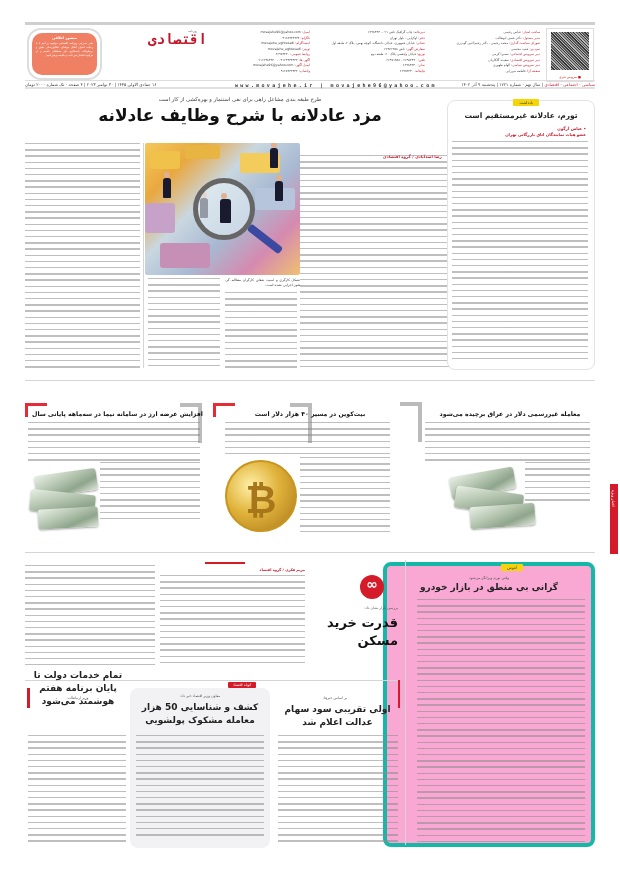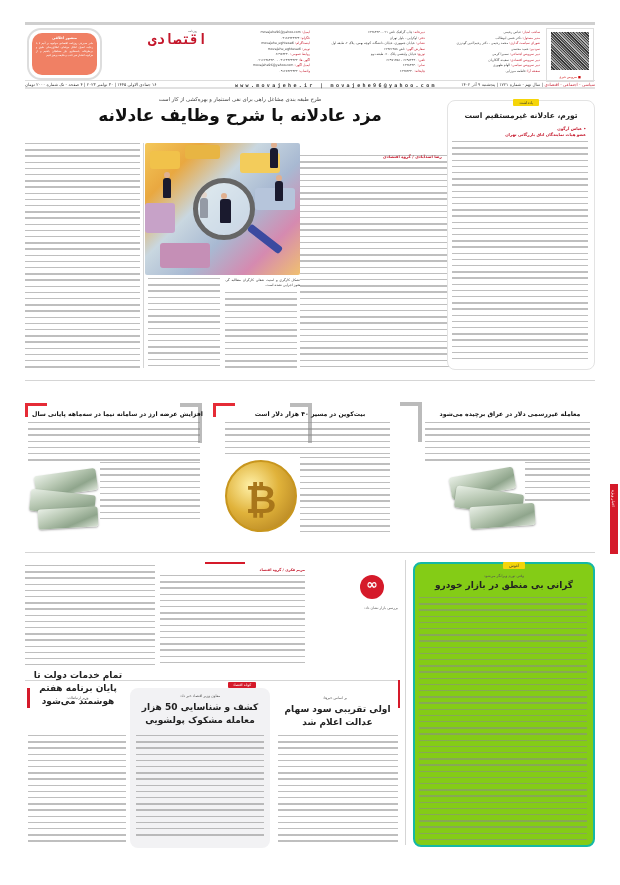--- a/index.html
+++ b/index.html
@@ -55,21 +55,21 @@
   
   .sec-head { position: absolute; font-size: 6.2px; font-weight: bold; color: #111; text-align: center; }
   .redcorner { position: absolute; width: 22px; height: 14px; border-top: 3px solid #e52b36; border-left: 3px solid #e52b36; }
   .graycorner { position: absolute; width: 22px; height: 40px; border-top: 4px solid #bbb; border-right: 4px solid #bbb; }
   .money { position: absolute; border-radius: 3px; background: linear-gradient(160deg,#e8efe6 0%,#b7c7b2 40%,#8fa58c 70%,#dfe7db 100%); box-shadow: 0 1px 2px rgba(0,0,0,0.35); }
   .coin { position: absolute; border-radius: 50%; background: radial-gradient(circle at 35% 35%,#fff1a8 0%,#e0b23a 45%,#a9771b 100%); border: 2px solid #c8961e; }
   .coin-b { position: absolute; width: 100%; text-align: center; top: 16px; font-size: 38px; color: #a8761a; font-weight: bold; }
   .red-flag { right: 2px; top: 484px; width: 8px; height: 70px; background: #d51a2a; }
   .red-flag-text { position: absolute; top: 6px; left: 1px; writing-mode: vertical-rl; font-size: 4px; color: #fff; }
   
-  .car-box { right: 25px; top: 562px; width: 182px; height: 285px; border: 2px solid #14b8a6; border-radius: 8px; background: #84cc16; }
+  .car-box { right: 25px; top: 562px; width: 212px; height: 285px; border: 4px solid #14b8a6; border-radius: 8px; background: #f9a8d4; }
   .housing-title { position: absolute; font-size: 13px; font-weight: bold; color: #111; text-align: right; line-height: 18px; }
   .logo-circle { position: absolute; width: 24px; height: 24px; border-radius: 50%; background: #d51a2a; }
   .logo-circle::after { content: "∞"; position: absolute; width: 100%; text-align: center; top: 1px; color: #fff; font-size: 14px; font-weight: bold; }
   .red-tag { position: absolute; background: #d51a2a; color: #fff; font-size: 3.6px; padding: 1px 5px; border-radius: 1px; }
   .gray-box { position: absolute; background: #f2f2f4; border-radius: 8px; }
   .bot-title { position: absolute; text-align: center; font-size: 9px; font-weight: bold; color: #222; line-height: 13px; }
   .kicker { position: absolute; text-align: center; font-size: 3.6px; color: #555; }
   .lines { background: repeating-linear-gradient(to bottom, #8a8a8a 0, #8a8a8a 1.4px, transparent 1.4px, transparent 6.2px); opacity: 0.55; }
 </style>
 </head>
@@ -212,20 +212,21 @@
   <div class="tag-yellow" style="right:68px;top:-2px;">آغوش</div>
   <div class="kicker" style="left:0;right:0;top:10px;">وقتی تورم ویرانگر می‌شود</div>
   <div class="side-title" style="top:16px;font-size:9px;">گرانی بی منطق در بازار خودرو</div>
   <div class="col lines" style="right:6px;top:33px;width:168px;height:245px;"></div>
 </div>
 
 <div class="vline" style="left:405px;top:560px;height:285px;"></div>
 <div class="logo-circle" style="left:360px;top:575px;"></div>
 <div class="kicker" style="left:310px;top:606px;width:88px;text-align:right;">بررسی بازار نشان داد:</div>
 <div class="housing-title" style="left:310px;top:614px;width:88px;">
+  <div>قدرت خرید مسکن</div>
 </div>
 <div class="hline" style="left:205px;top:562px;width:40px;height:2px;background:#d51a2a;"></div>
 <div class="abs" style="left:160px;top:568px;width:145px;font-size:3.6px;color:#c4162a;font-weight:bold;text-align:right;">مریم فکری / گروه اقتصاد</div>
 <div class="col lines" style="left:160px;top:575px;width:145px;height:90px;"></div>
 <div class="col lines" style="left:25px;top:565px;width:130px;height:100px;"></div>
 
 <div class="hline" style="left:25px;top:680px;width:375px;"></div>
 
 <div class="kicker" style="left:280px;top:696px;width:110px;">بر اساس خبرها:</div>
 <div class="bot-title" style="left:280px;top:703px;width:115px;">اولی تقریبی سود سهام عدالت اعلام شد</div>

